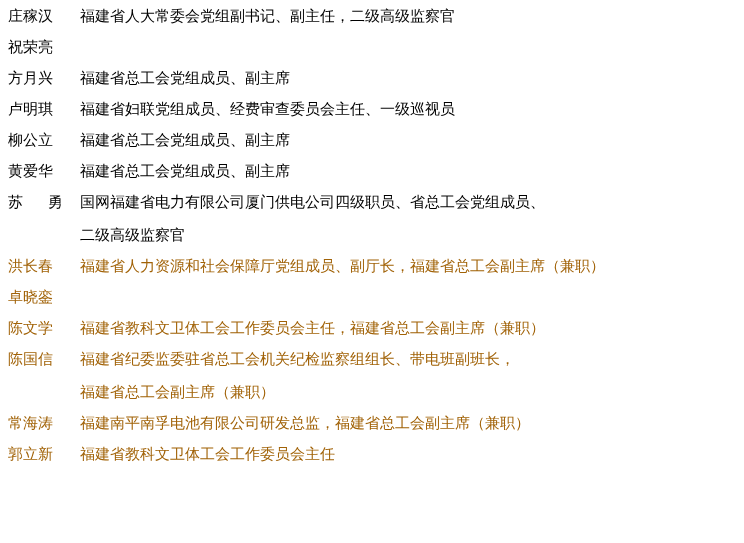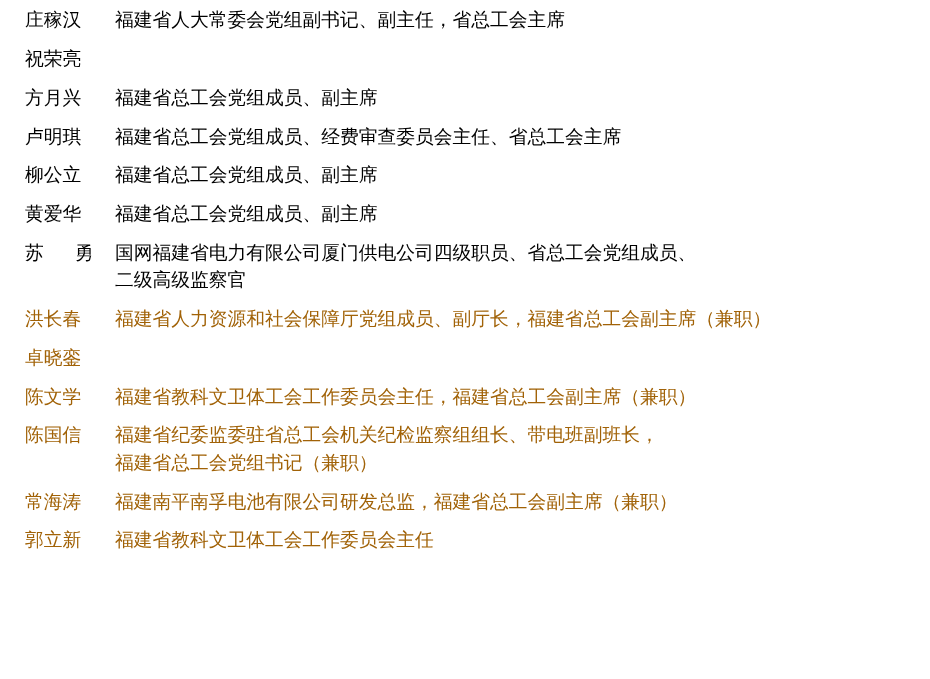--- a/index.html
+++ b/index.html
@@ -11,21 +11,21 @@
     height: 543px;
     background: #ffffff;
     font-family: "DejaVu Sans", "Liberation Sans", sans-serif;
     color: #000000;
     overflow: hidden;
   }
   .doc {
     position: relative;
     width: 744px;
     height: 543px;
-    padding: 6px 0 0 12px;
+    padding: 6px 0 0 0;
     box-sizing: border-box;
   }
   .entry {
     display: flex;
     align-items: flex-start;
     font-size: 15px;
     line-height: 20px;
     padding: 0 8px 0 8px;
     margin-bottom: 11px;
   }
@@ -37,46 +37,46 @@
   }
   .entry .name.spaced {
     letter-spacing: 10px;
   }
   .entry .title {
     flex: 1 1 auto;
     white-space: normal;
   }
   .entry .title .line2 {
     display: block;
-    margin-top: 2px;
+    margin-top: 13px;
   }
   .entry.blue .name,
   .entry.blue .title {
     color: #a16207;
   }
 </style>
 </head>
 <body>
 
 <div class="doc">
   <div id="entry-list">
       <div class="entry">
         <span class="name">庄稼汉</span>
-        <span class="title"><span>福建省人大常委会党组副书记、副主任，省总工会主席</span></span>
+        <span class="title"><span>福建省人大常委会党组副书记、副主任，二级高级监察官</span></span>
       </div>
       <div class="entry">
         <span class="name">祝荣亮</span>
       </div>
       <div class="entry">
         <span class="name">方月兴</span>
         <span class="title"><span>福建省总工会党组成员、副主席</span></span>
       </div>
       <div class="entry">
         <span class="name">卢明琪</span>
-        <span class="title"><span>福建省总工会党组成员、经费审查委员会主任、省总工会主席</span></span>
+        <span class="title"><span>福建省妇联党组成员、经费审查委员会主任、一级巡视员</span></span>
       </div>
       <div class="entry">
         <span class="name">柳公立</span>
         <span class="title"><span>福建省总工会党组成员、副主席</span></span>
       </div>
       <div class="entry">
         <span class="name">黄爱华</span>
         <span class="title"><span>福建省总工会党组成员、副主席</span></span>
       </div>
       <div class="entry">
@@ -89,21 +89,21 @@
       </div>
       <div class="entry blue">
         <span class="name">卓晓銮</span>
       </div>
       <div class="entry blue">
         <span class="name">陈文学</span>
         <span class="title"><span>福建省教科文卫体工会工作委员会主任，福建省总工会副主席（兼职）</span></span>
       </div>
       <div class="entry blue">
         <span class="name">陈国信</span>
-        <span class="title"><span>福建省纪委监委驻省总工会机关纪检监察组组长、带电班副班长，</span><span class="line2">福建省总工会党组书记（兼职）</span></span>
+        <span class="title"><span>福建省纪委监委驻省总工会机关纪检监察组组长、带电班副班长，</span><span class="line2">福建省总工会副主席（兼职）</span></span>
       </div>
       <div class="entry blue">
         <span class="name">常海涛</span>
         <span class="title"><span>福建南平南孚电池有限公司研发总监，福建省总工会副主席（兼职）</span></span>
       </div>
       <div class="entry blue">
         <span class="name">郭立新</span>
         <span class="title"><span>福建省教科文卫体工会工作委员会主任</span></span>
       </div>
     </div>

